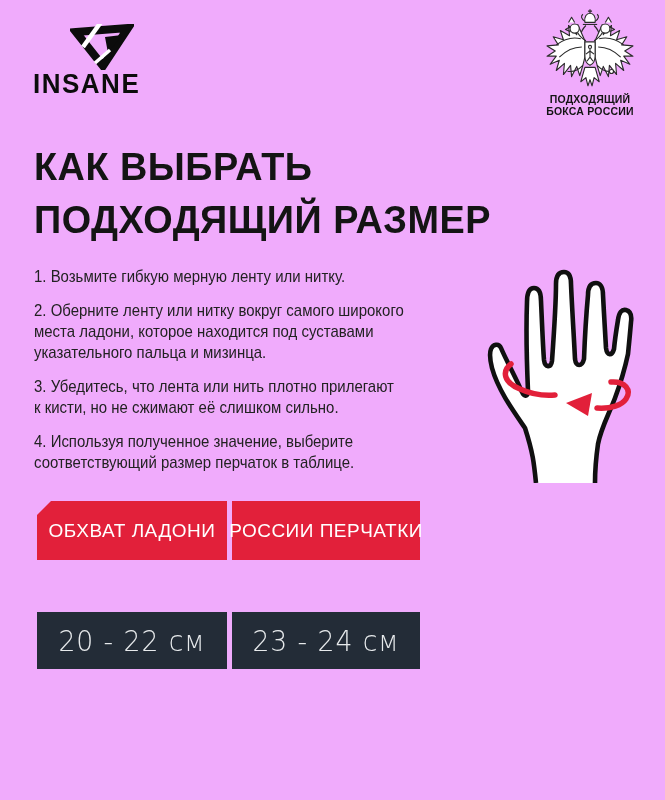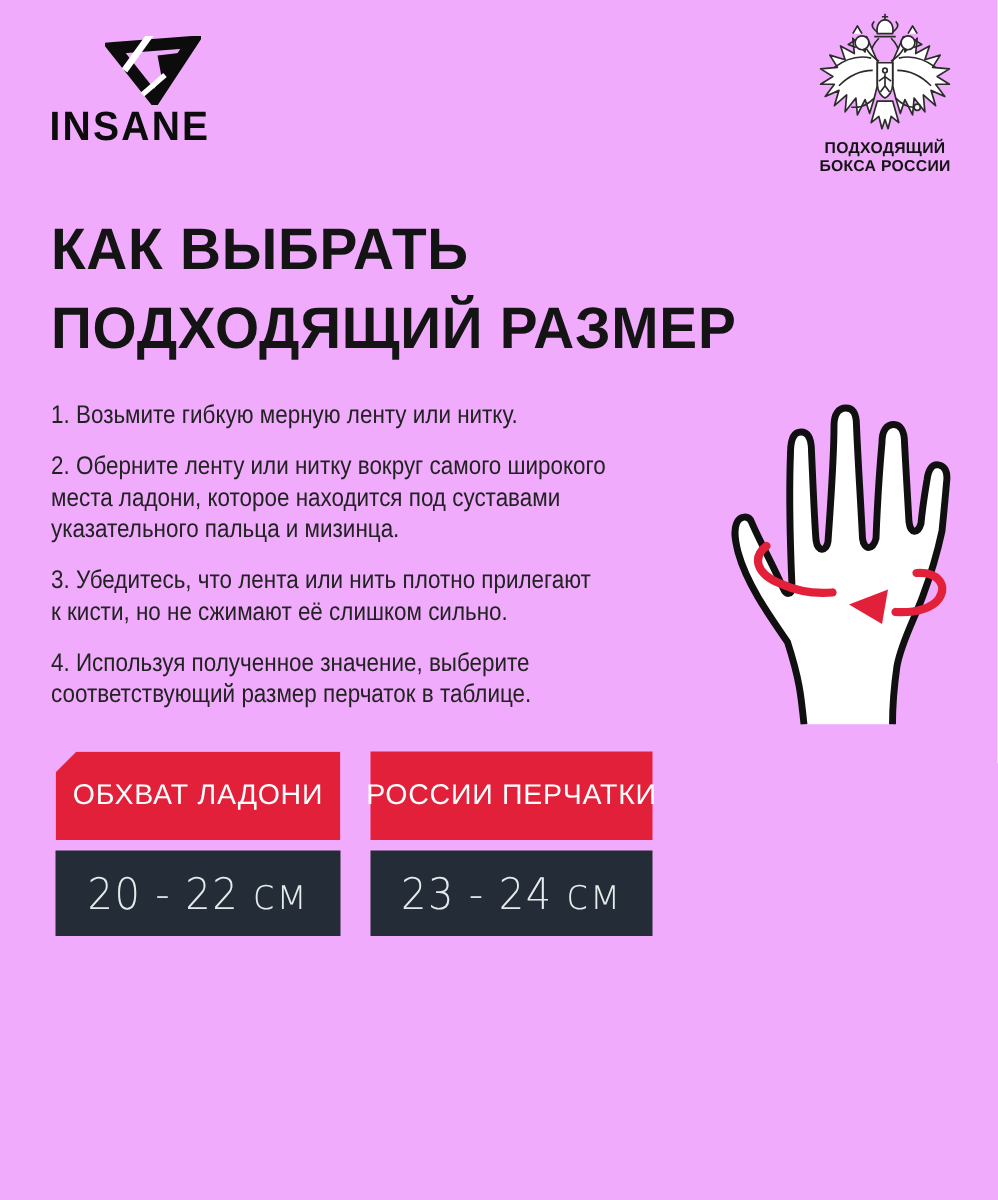--- a/index.html
+++ b/index.html
@@ -24,28 +24,28 @@
     font-size:39px;line-height:53px;letter-spacing:.5px;white-space:nowrap;
     transform:scaleX(.97);transform-origin:left top;}
   
   .steps{position:absolute;left:34px;top:266px;width:560px;
     transform:scaleX(.88);transform-origin:left top;}
   .steps p{margin:0 0 13px 0;font-size:17px;line-height:21px;color:#222;white-space:pre-line;}
   
   .hand-wrap{position:absolute;left:478px;top:268px;width:185px;height:215px;}
   
   .size-table{position:absolute;left:37px;top:501px;width:383px;
-    display:grid;grid-template-columns:190px 188px;gap:7px 20px;}
+    display:grid;grid-template-columns:190px 188px;gap:7px 5px;}
   .cell{display:flex;align-items:center;justify-content:center;}
   .cell.hdr{height:59px;background:var(--accent-red,#E2203A);color:#fff;
     font-size:19px;letter-spacing:.5px;font-weight:400;white-space:nowrap;}
   .cell.hdr.notch{clip-path:polygon(14px 0,100% 0,100% 100%,0 100%,0 14px);}
   .cell.val{height:57px;background:var(--cell-dark,#232C37);color:var(--cell-text,#E7EAEC);
     font-family:"DejaVu Sans",sans-serif;font-weight:300;font-size:29px;letter-spacing:1px;
-    white-space:nowrap;}
+    white-space:nowrap;margin-top:45px;}
   .cell.val span{transform:scaleX(.92);display:inline-block;}
 </style>
 </head>
 <body>
 
 <div class="page">
 
   <div class="brand">
     <svg class="brand-icon" width="64" height="46" viewBox="0 0 64 46" aria-hidden="true">
       <path d="M6,8 L58,4 L33,42 Z" fill="none" stroke="#0c0c0c" stroke-width="8" stroke-linejoin="miter"></path>

